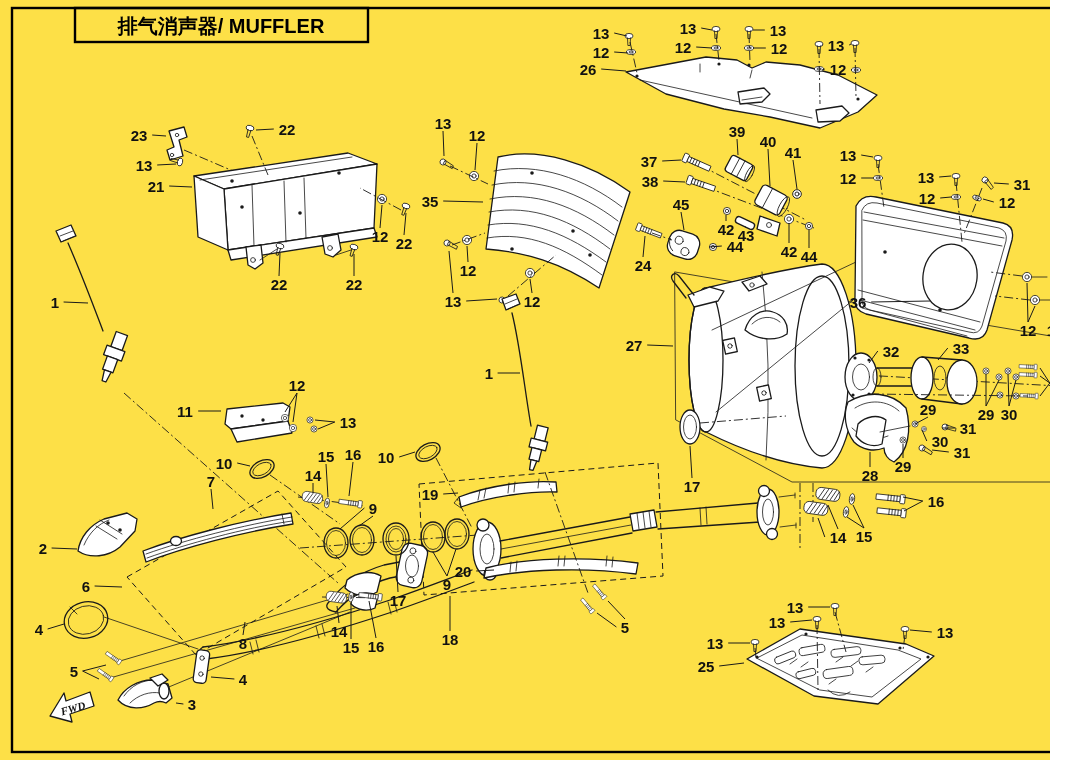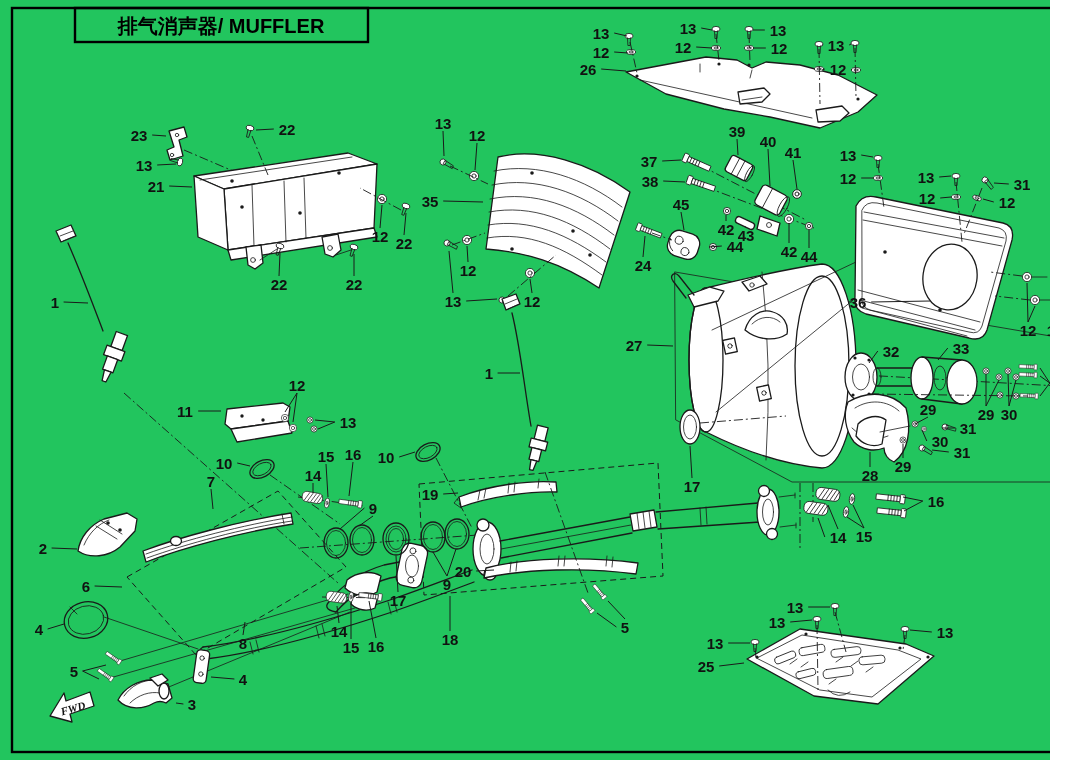--- a/index.html
+++ b/index.html
@@ -1,16 +1,16 @@
 <!DOCTYPE html>
 <html><head>
 <meta charset="utf-8">
 <style>
   html,body{margin:0;padding:0;background:#fff}
-  #stage{position:relative;width:1050px;height:760px;background:#22c55e;overflow:hidden;
+  #stage{position:relative;width:1050px;height:760px;background:#fde047;overflow:hidden;
          font-family:"Liberation Sans",sans-serif}
   svg{position:absolute;left:0;top:0}
   .s{stroke:#1a1a1a;stroke-width:1.3;fill:none;stroke-linecap:round;stroke-linejoin:round}
   .sf{stroke:#1a1a1a;stroke-width:1.3;fill:#ffffff;stroke-linejoin:round}
   .t{stroke:#1a1a1a;stroke-width:0.8;fill:none;stroke-linecap:round}
   .tf{stroke:#1a1a1a;stroke-width:0.8;fill:#ffffff}
   .dd{stroke:#1a1a1a;stroke-width:0.9;fill:none;stroke-dasharray:9 3 2 3}
   .da{stroke:#1a1a1a;stroke-width:1;fill:none;stroke-dasharray:6 4}
   .dot{fill:#1a1a1a;stroke:none}
   .frame{stroke:#000;stroke-width:2.4;fill:none}

